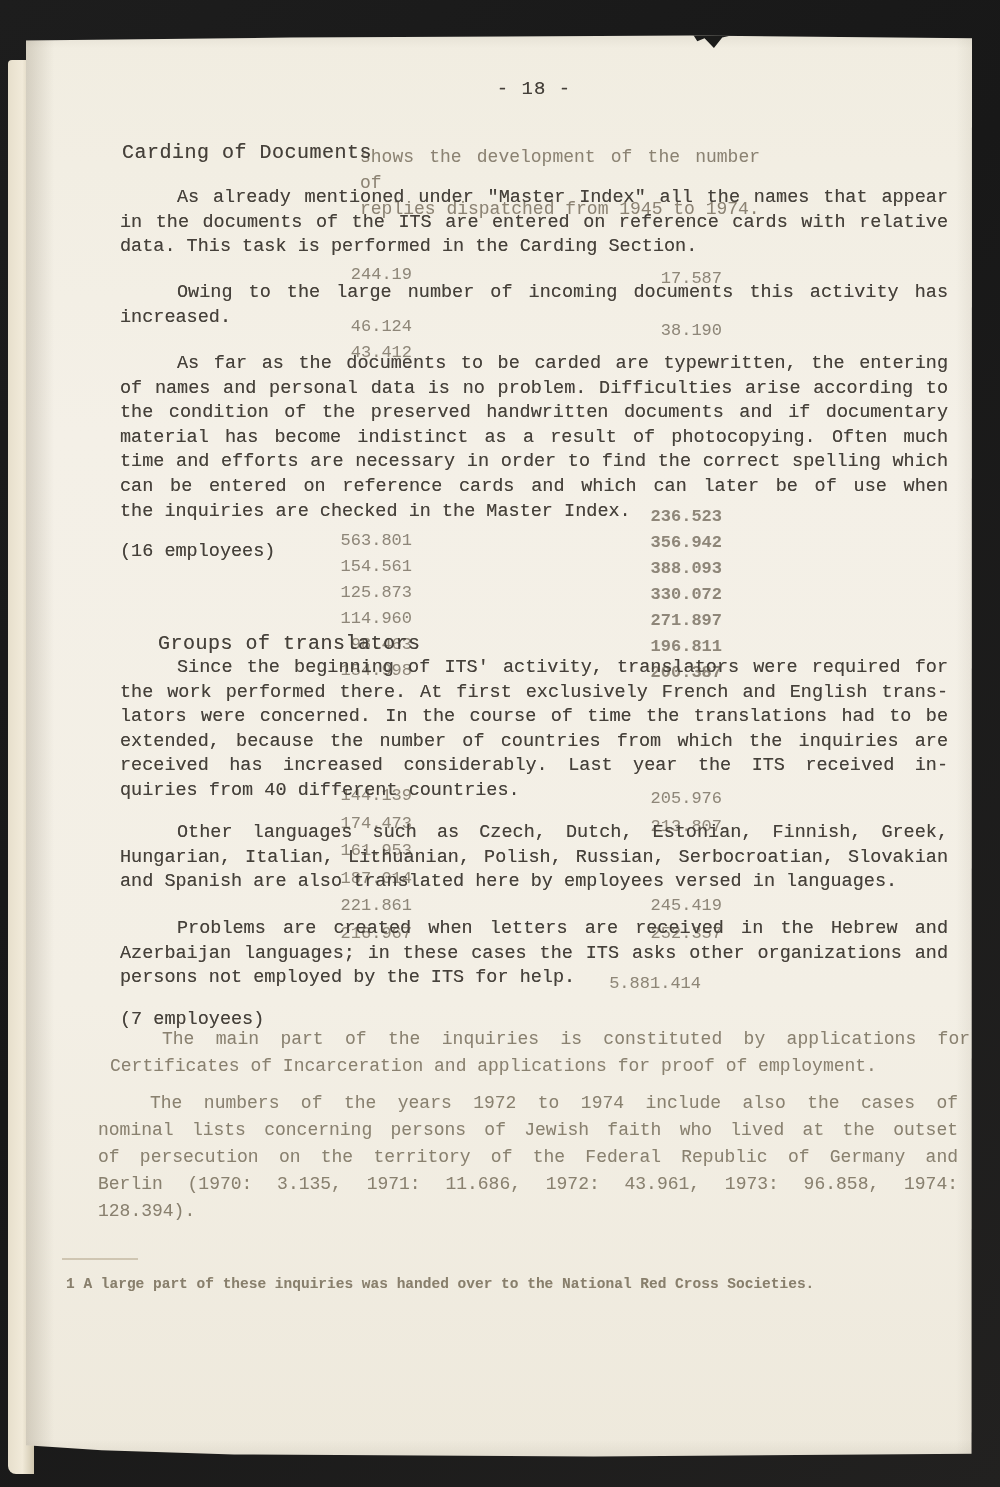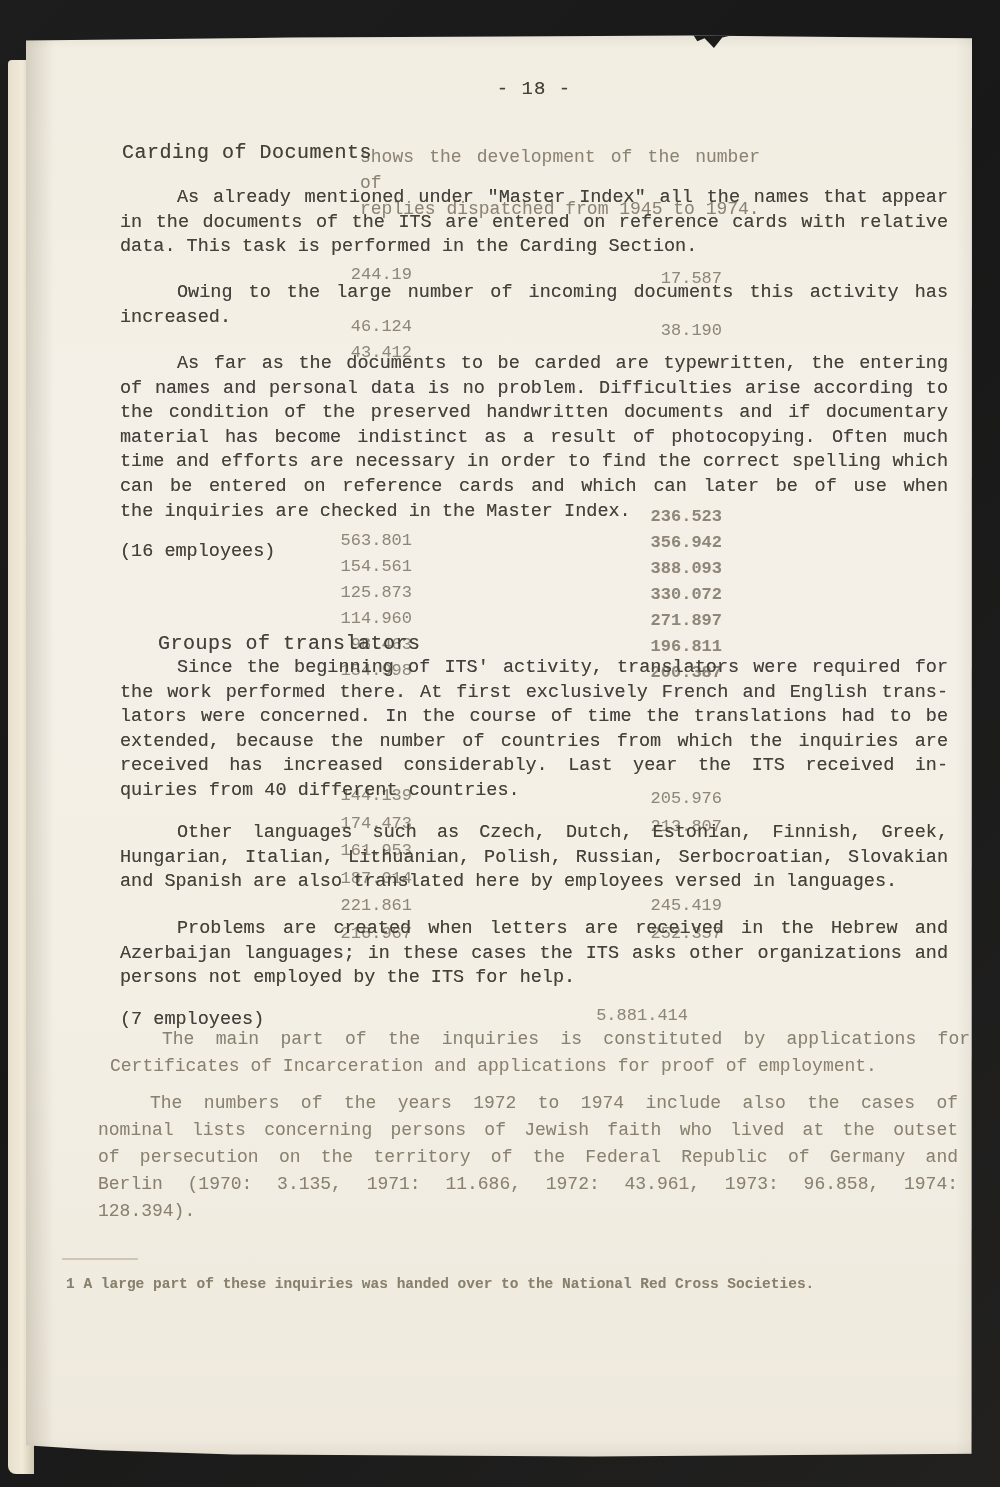--- a/index.html
+++ b/index.html
@@ -112,21 +112,21 @@
       </div>
     <div class="gcol tw" style="left:610px;top:751px;line-height:27.5px;">
         <div class="tline">205.976</div>
         <div class="tline">213.807</div>
         <div class="tline"></div>
         <div class="tline"></div>
         <div class="tline">245.419</div>
         <div class="tline last">252.357</div>
       </div>
 
-    <div class="ghost tw" style="left:552px;top:940px;width:110px;font-size:17px;text-align:right;color:rgba(128,108,68,.17);margin-top:32px;">5.881.414</div>
+    <div class="ghost tw" style="left:565px;top:940px;width:110px;font-size:17px;text-align:right;color:rgba(128,108,68,.17);">5.881.414</div>
 
     <div class="gpara gind ghost ghost-strong tw" style="left:72px;top:992px;margin-left:12px;">
         <div class="tline">The main part of the inquiries is constituted by applications for</div>
         <div class="tline last">Certificates of Incarceration and applications for proof of employment.</div>
       </div>
     <div class="gpara gind ghost ghost-strong tw" style="left:72px;top:1056px;">
         <div class="tline">The numbers of the years 1972 to 1974 include also the cases of</div>
         <div class="tline">nominal lists concerning persons of Jewish faith who lived at the outset</div>
         <div class="tline">of persecution on the territory of the Federal Republic of Germany and</div>
         <div class="tline">Berlin (1970: 3.135, 1971: 11.686, 1972: 43.961, 1973: 96.858, 1974:</div>

